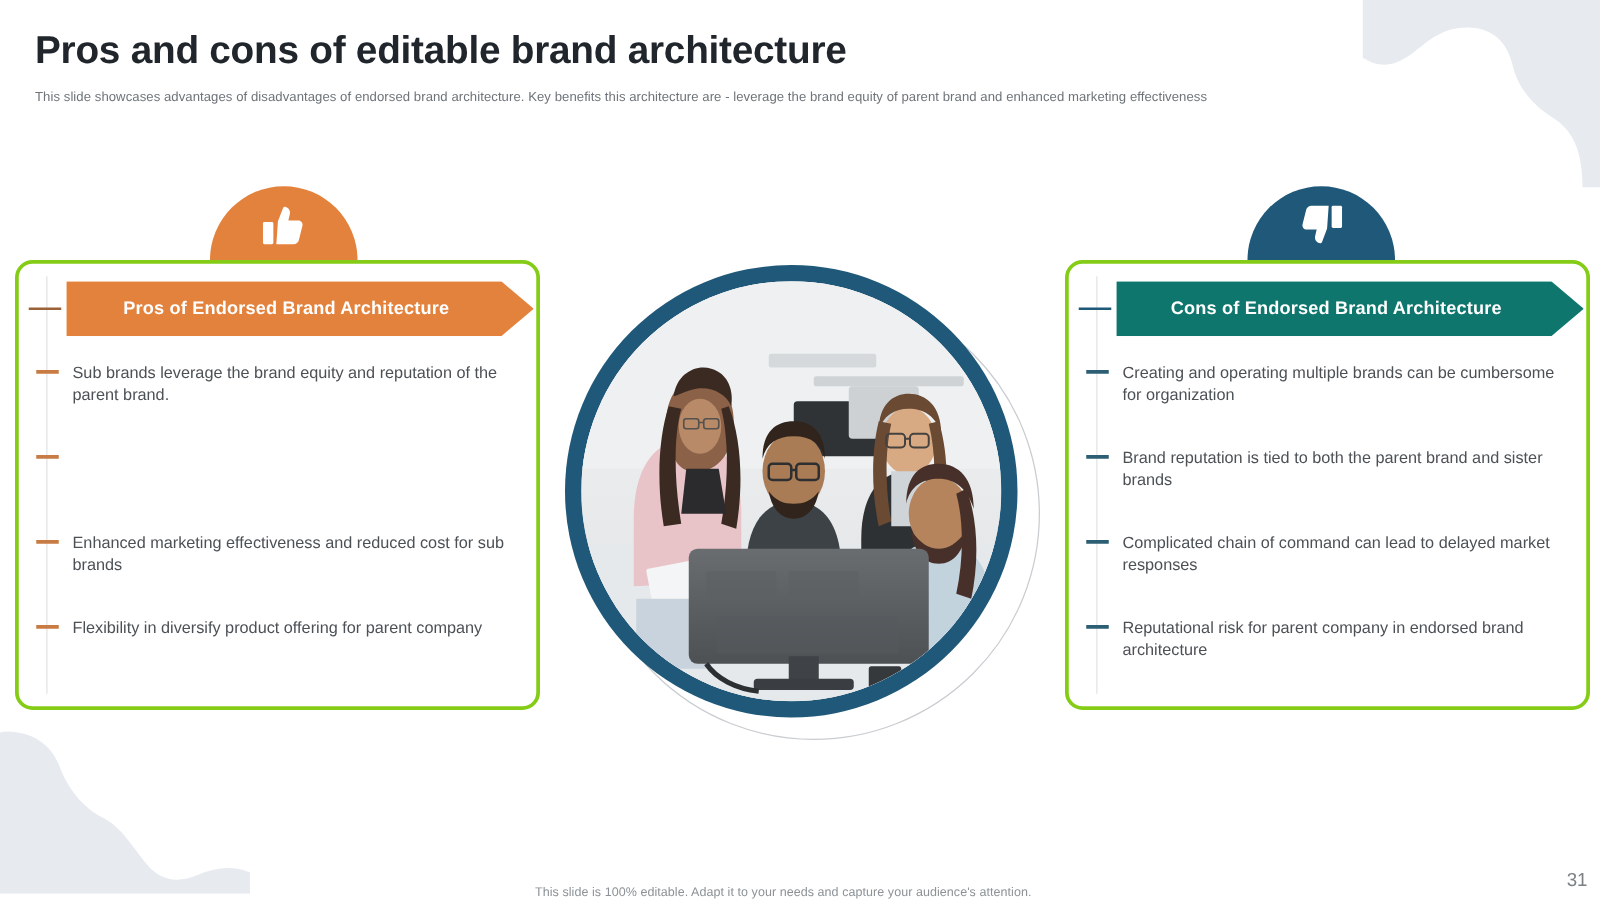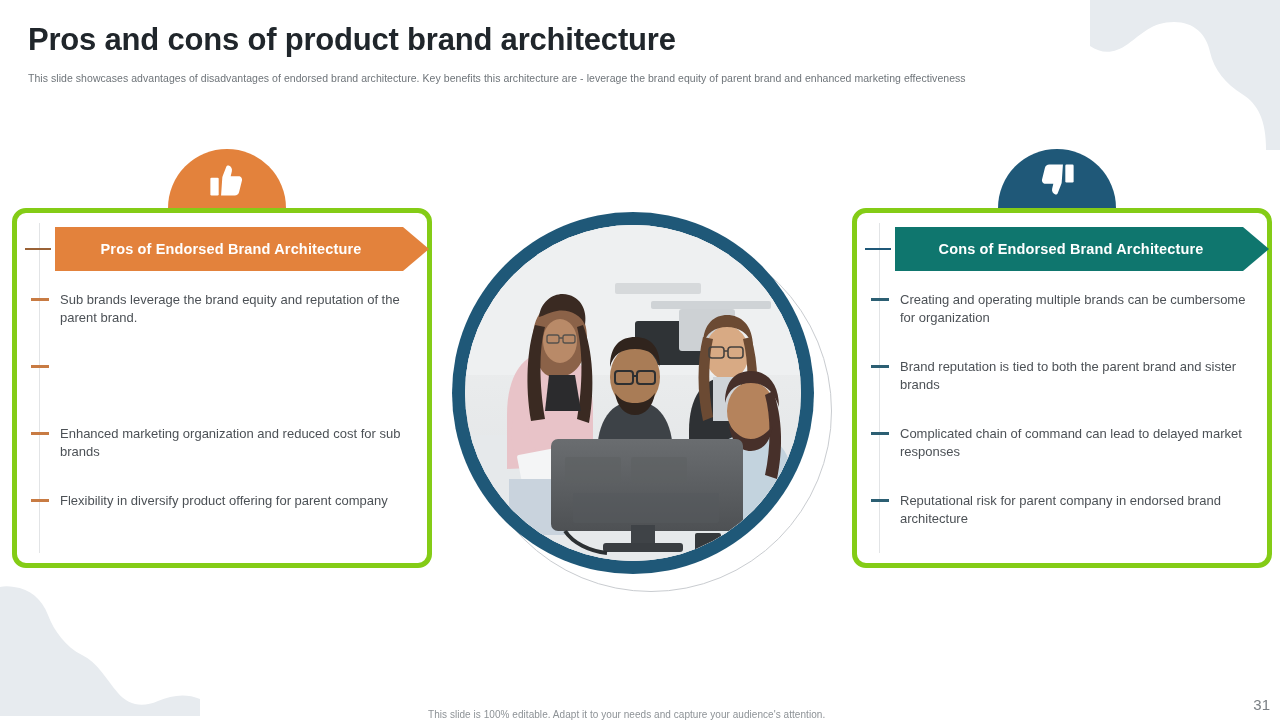--- a/index.html
+++ b/index.html
@@ -61,21 +61,21 @@
   .dome-cons { left: 998px; top: 149px; background: #1F5878; }
   .dome svg { display: block; }
 
   
   .panel {
     position: absolute;
     top: 208px;
     width: 420px;
     height: 360px;
     background: #ffffff;
-    border: 5px solid #84cc16;
+    border: 3px solid #84cc16;
     border-radius: 14px;
   }
   .panel-pros { left: 12px; }
   .panel-cons { left: 852px; }
 
   
   .rail {
     position: absolute;
     left: 22px;
     top: 10px;
@@ -221,21 +221,21 @@
 </div>
 
 <div class="blob blob-bl">
   <svg width="200" height="135" viewBox="0 0 200 135">
     <path d="M0 135 H200 V118 C186 112 172 114 158 120 C142 127 128 124 118 112
              C106 98 98 82 82 74 C66 66 54 50 48 34 C42 18 30 8 14 6 C9 5 4 5 0 6 Z" fill="#e7ebef"></path>
   </svg>
 </div>
 
 <div class="slide-header">
-  <div class="slide-title">Pros and cons of product brand architecture</div>
+  <div class="slide-title">Pros and cons of editable brand architecture</div>
   <div class="slide-subtitle">This slide showcases advantages of disadvantages of endorsed brand architecture. Key benefits this architecture are - leverage the brand equity of parent brand and enhanced marketing effectiveness</div>
 </div>
 
 <div class="dome dome-pros">
   <span>
     <svg width="38" height="38" viewBox="0 0 32 32" fill="#ffffff">
       <rect x="2" y="14" width="7" height="15" rx="1"></rect>
       <path d="M11 29 h11.5 c1.9 0 3.3-1.2 3.7-2.9 l2.4-9.6 c0.45-1.9-0.95-3.6-2.9-3.6
                h-6.6 l1-4.3 c0.5-2.1-0.7-4.2-2.7-4.8 c-0.85-0.25-1.7 0.2-2 1
                l-3.1 8.1 c-0.2 0.5-0.3 1-0.3 1.55 Z"></path>
@@ -267,21 +267,21 @@
   <div class="bullets">
     <div class="bullet">
       <span class="dash dash-pros"></span>
       <span class="bullet-text">Sub brands leverage the brand equity and reputation of the parent brand.</span>
     </div>
     <div class="bullet">
       <span class="dash dash-pros"></span>
     </div>
     <div class="bullet">
       <span class="dash dash-pros"></span>
-      <span class="bullet-text">Enhanced marketing organization and reduced cost for sub brands</span>
+      <span class="bullet-text">Enhanced marketing effectiveness and reduced cost for sub brands</span>
     </div>
     <div class="bullet">
       <span class="dash dash-pros"></span>
       <span class="bullet-text">Flexibility in diversify product offering for parent company</span>
     </div>
   </div>
 </div>
 
 <div class="photo-area">
   <div class="outline-ring"></div>

